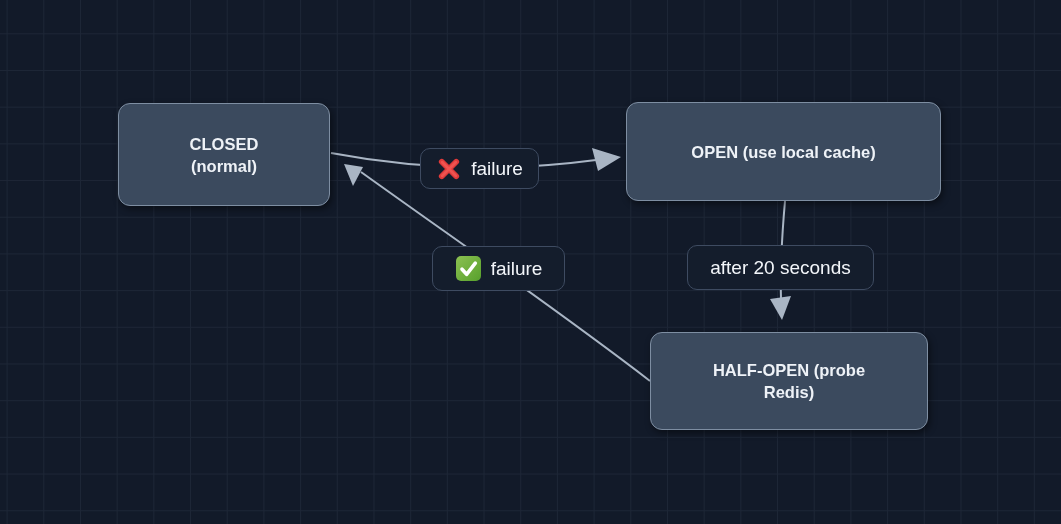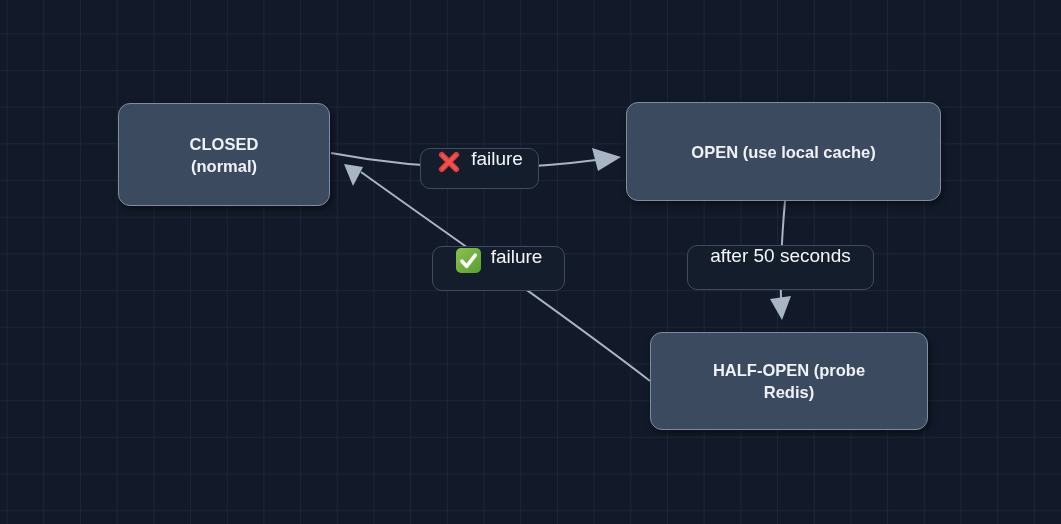--- a/index.html
+++ b/index.html
@@ -63,21 +63,21 @@
   .node-closed{left:118px;top:103px;width:212px;height:103px;}
   .node-open{left:626px;top:102px;width:315px;height:99px;}
   .node-half-open{left:650px;top:332px;width:278px;height:98px;}
   .edge-label{
     position:absolute;
     z-index:3;
     box-sizing:border-box;
     background:var(--label-fill);
     border:1px solid var(--label-border);
     border-radius:10px;
-    display:flex;align-items:flex-start;justify-content:center;
+    display:flex;align-items:center;justify-content:center;
     gap:9px;
     color:var(--label-text);
     font-size:19px;
     line-height:1;
     white-space:nowrap;
   }
   .label-failure{left:420px;top:148px;width:119px;height:41px;}
   .label-success{left:432px;top:246px;width:133px;height:45px;}
   .label-after30{left:687px;top:245px;width:187px;height:45px;}
   .emoji-icon{display:inline-flex;flex:none;}
@@ -124,21 +124,21 @@
     <span class="emoji-icon">
       <svg width="26" height="26" viewBox="0 0 27 27">
         <path d="M6 6 L21 21 M21 6 L6 21" stroke="#e03a3a" stroke-width="6" stroke-linecap="round" fill="none"></path>
         <path d="M6.5 6.5 L20.5 20.5 M20.5 6.5 L6.5 20.5" stroke="#ef5350" stroke-width="3" stroke-linecap="round" fill="none"></path>
       </svg>
     </span>
     <span>failure</span>
   </div>
 
   <div class="edge-label label-after30">
-    <span>after 50 seconds</span>
+    <span>after 20 seconds</span>
   </div>
 
   <div class="edge-label label-success">
     <span class="emoji-icon">
       <svg width="27" height="27" viewBox="0 0 27 27">
         <rect class="check-bg" x="1" y="1" width="25" height="25" rx="5"></rect>
         <path d="M7 14.2 L11.6 19.3 L20.3 8.2" stroke="#ffffff" stroke-width="3.6" stroke-linecap="round" stroke-linejoin="round" fill="none"></path>
       </svg>
     </span>
     <span>failure</span>

